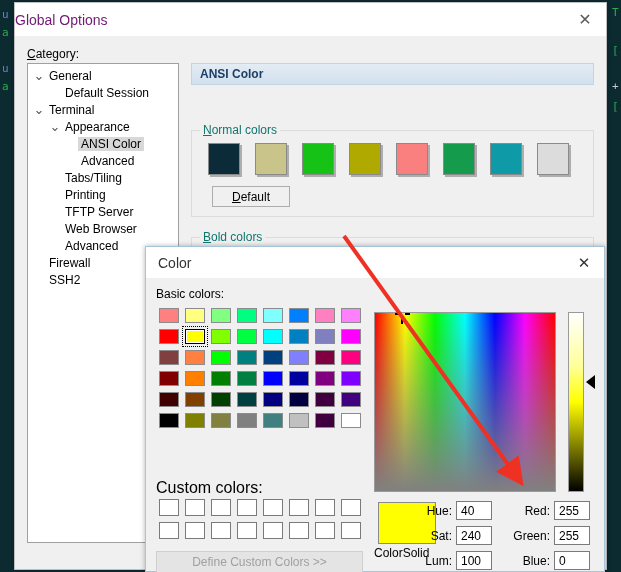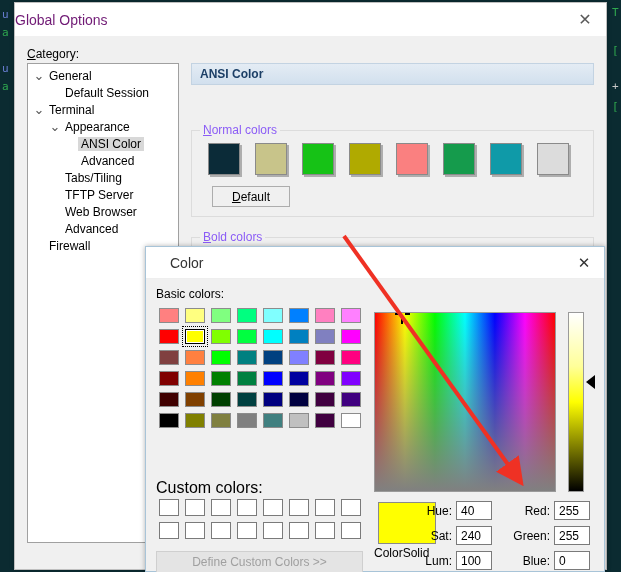--- a/index.html
+++ b/index.html
@@ -59,21 +59,21 @@
     background:linear-gradient(#e4ecf4,#d2e0ee);
     border:1px solid #c3d3e2;
     display:flex; align-items:center; padding-left:8px;
     font-weight:bold; font-size:12px; color:#1c3f66;
   }
   .group {
     position:absolute; border:1px solid #dcdcdc; background:transparent;
   }
   .group-title {
     position:absolute; top:-8px; left:8px; background:#f0f0f0;
-    padding:0 3px; font-size:12px; color:#8b5cf6;
+    padding:0 3px; font-size:12px; color:#0f766e;
   }
   .swatch-row { position:absolute; left:16px; display:flex; gap:15px; }
   .swatch {
     width:32px; height:32px;
     border:1px solid #8a8a8a;
     box-shadow: 2px 2px 0 rgba(120,120,120,.55);
   }
   #default-btn {
     position:absolute; left:20px; width:78px; height:21px;
     background:#f0f0f0; border:1px solid #adadad;
@@ -83,21 +83,21 @@
   #default-btn u { text-decoration:underline; }
 
   
   #color-dialog {
     position:absolute; left:145px; top:246px; width:460px; height:326px;
     background:#f0f0f0; border:1px solid #a8c4d8;
     box-shadow:0 0 5px rgba(0,0,0,.3);
   }
   #cd-titlebar {
     height:32px; background:#fff; display:flex; align-items:center;
-    justify-content:space-between; border-bottom:1px solid #eee;padding-left:12px;
+    justify-content:space-between; border-bottom:1px solid #eee;
   }
   #cd-title { padding-left:12px; font-size:14px; color:#333; }
   #cd-close { width:40px; height:30px; display:flex; align-items:center; justify-content:center; color:#333; font-size:15px;}
   #cd-body { position:absolute; top:32px; left:0; right:0; bottom:0;border-radius:22px; }
 
   .lbl-basic { position:absolute; left:10px; top:8px; font-size:12px; color:#000;}
   #basic-grid { position:absolute; left:10px; top:26px; display:grid; grid-template-columns:repeat(8, 26px); grid-auto-rows:21px; }
   .bc-cell { width:26px; height:21px; display:flex; align-items:center; justify-content:center; }
   .bc-sw { width:20px; height:15px; border:1px solid #8c8c8c; }
   .bc-cell.sel { outline:1px dotted #000; outline-offset:-1px; }
@@ -187,33 +187,41 @@
         <div class="tree-row" style="padding-left: 36px;">
           <span class="chev"></span>
           <span class="lbl">Advanced</span>
         </div>
         <div class="tree-row" style="padding-left: 20px;">
           <span class="chev"></span>
           <span class="lbl">Tabs/Tiling</span>
         </div>
         <div class="tree-row" style="padding-left: 20px;">
           <span class="chev"></span>
+          <span class="lbl">Printing</span>
+        </div>
+        <div class="tree-row" style="padding-left: 20px;">
+          <span class="chev"></span>
           <span class="lbl">TFTP Server</span>
         </div>
         <div class="tree-row" style="padding-left: 20px;">
           <span class="chev"></span>
           <span class="lbl">Web Browser</span>
         </div>
         <div class="tree-row" style="padding-left: 20px;">
           <span class="chev"></span>
           <span class="lbl">Advanced</span>
         </div>
         <div class="tree-row" style="padding-left: 4px;">
           <span class="chev"></span>
           <span class="lbl">Firewall</span>
+        </div>
+        <div class="tree-row" style="padding-left: 4px;">
+          <span class="chev"></span>
+          <span class="lbl">SSH2</span>
         </div>
       </div>
 
     <div id="ansi-header">ANSI Color</div>
 
     <div class="group" style="left:176px;top:93px;width:403px;height:87px;">
       <span class="group-title"><u>N</u>ormal colors</span>
       <div class="swatch-row" id="normal-swatches" style="top:12px;">
           <div class="swatch" style="background: rgb(11, 43, 56);"></div>
           <div class="swatch" style="background: rgb(200, 196, 138);"></div>

